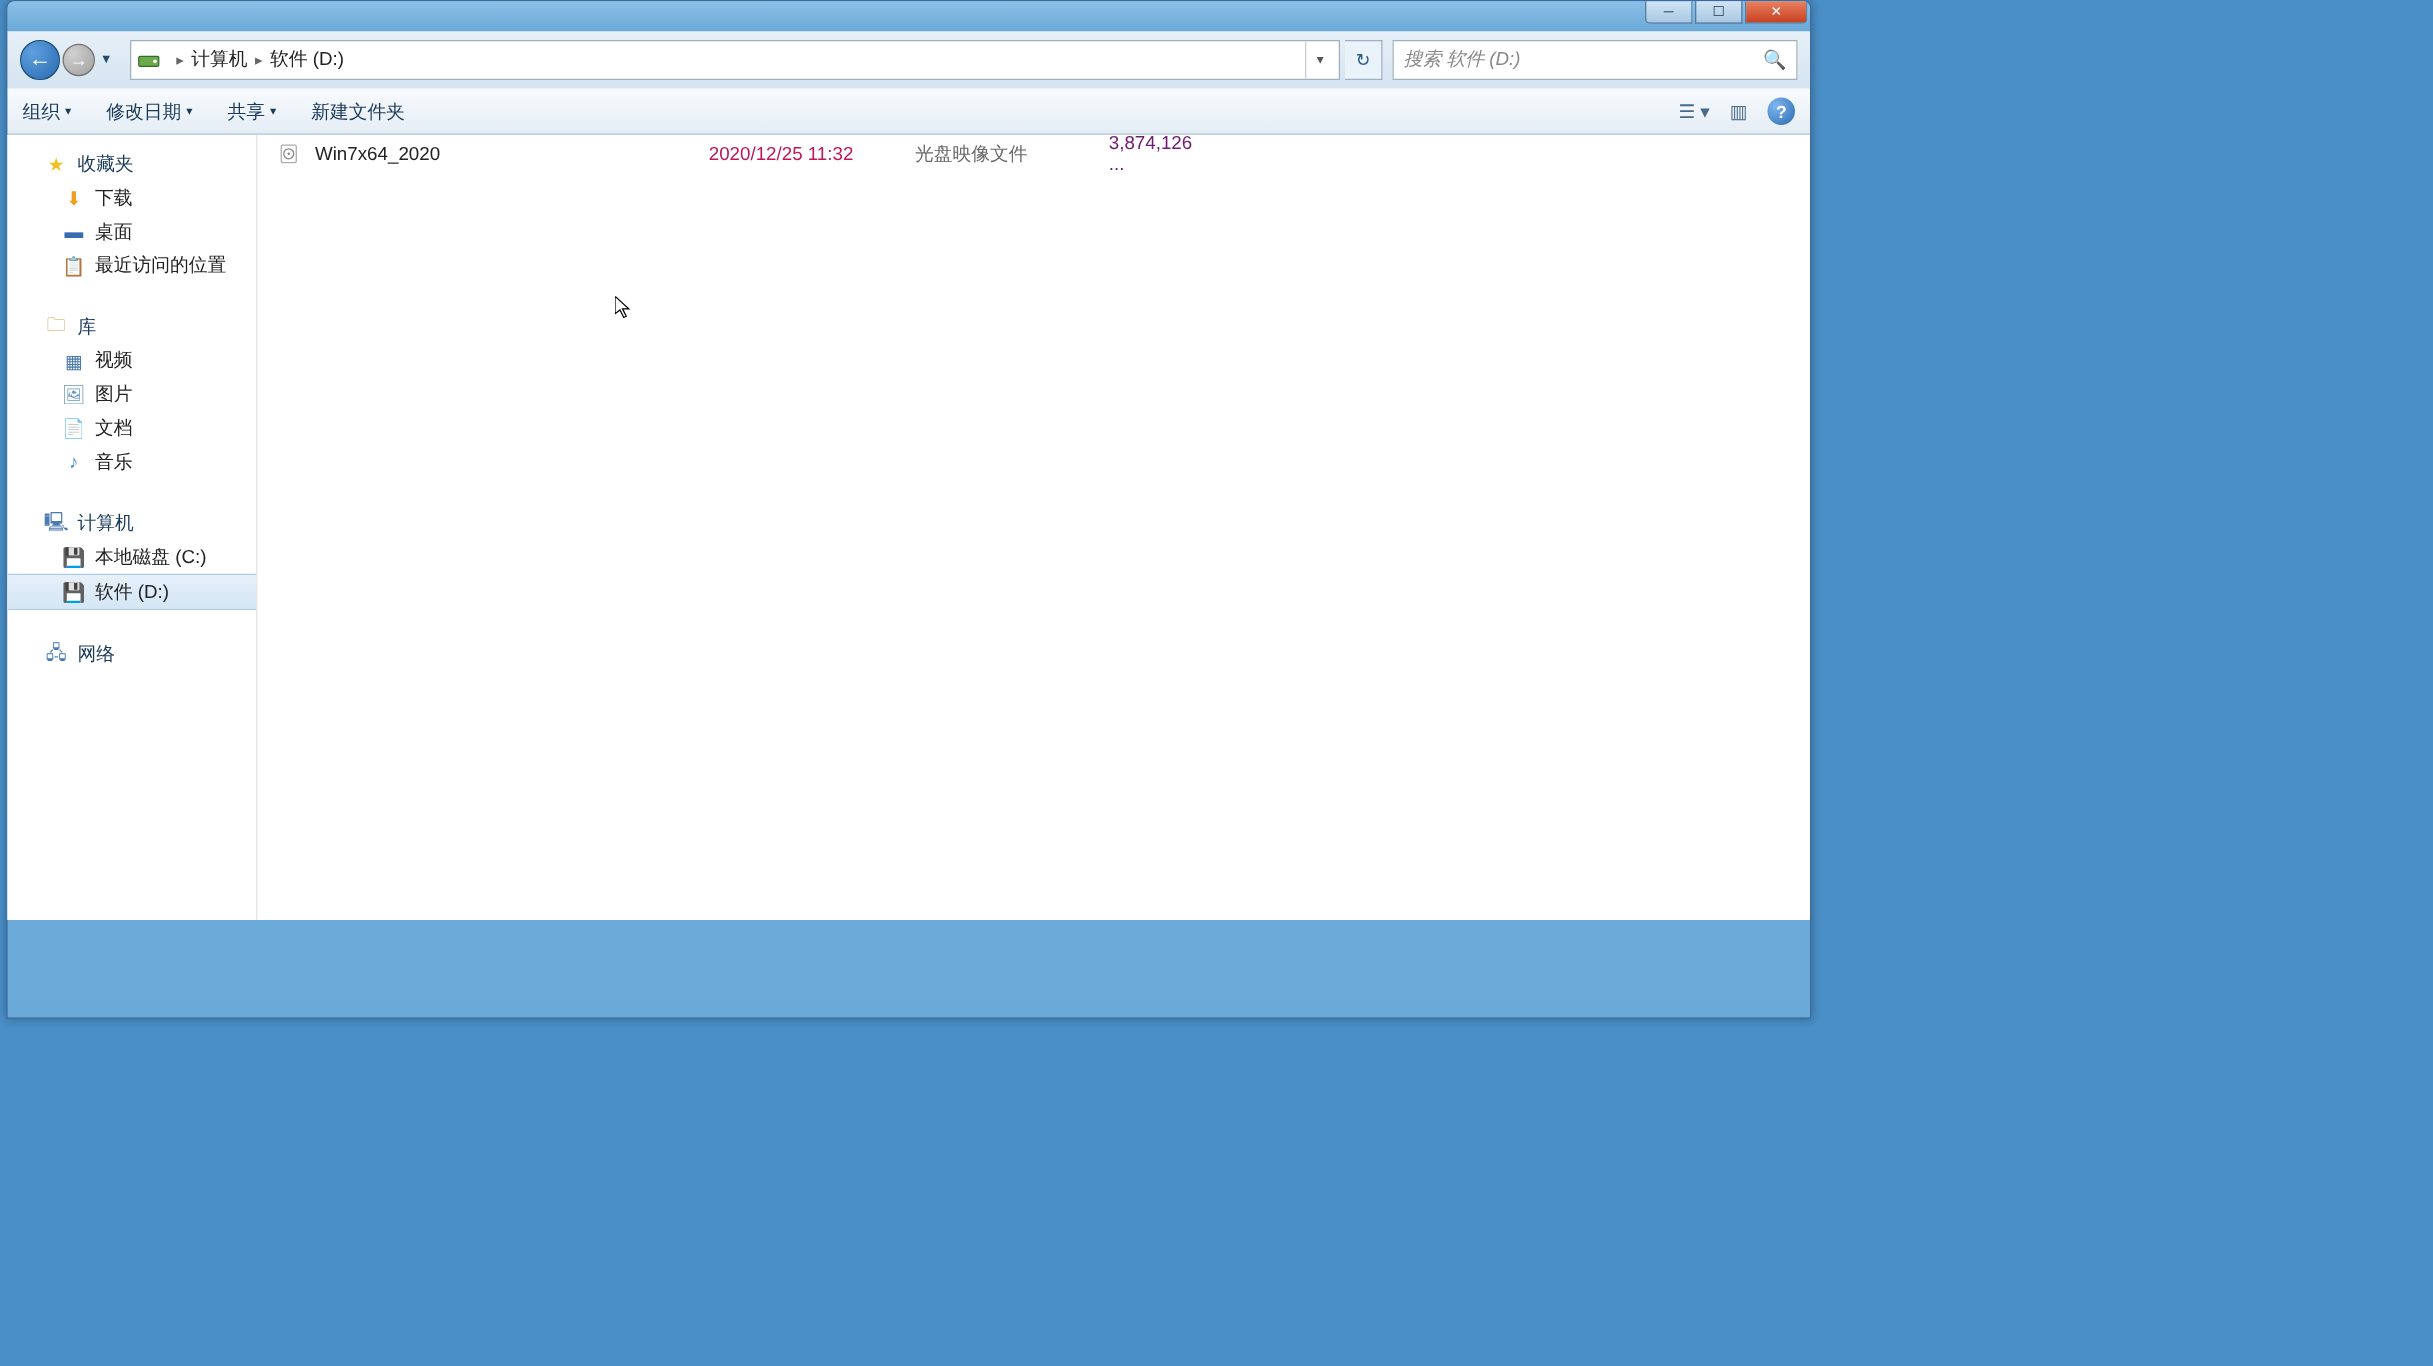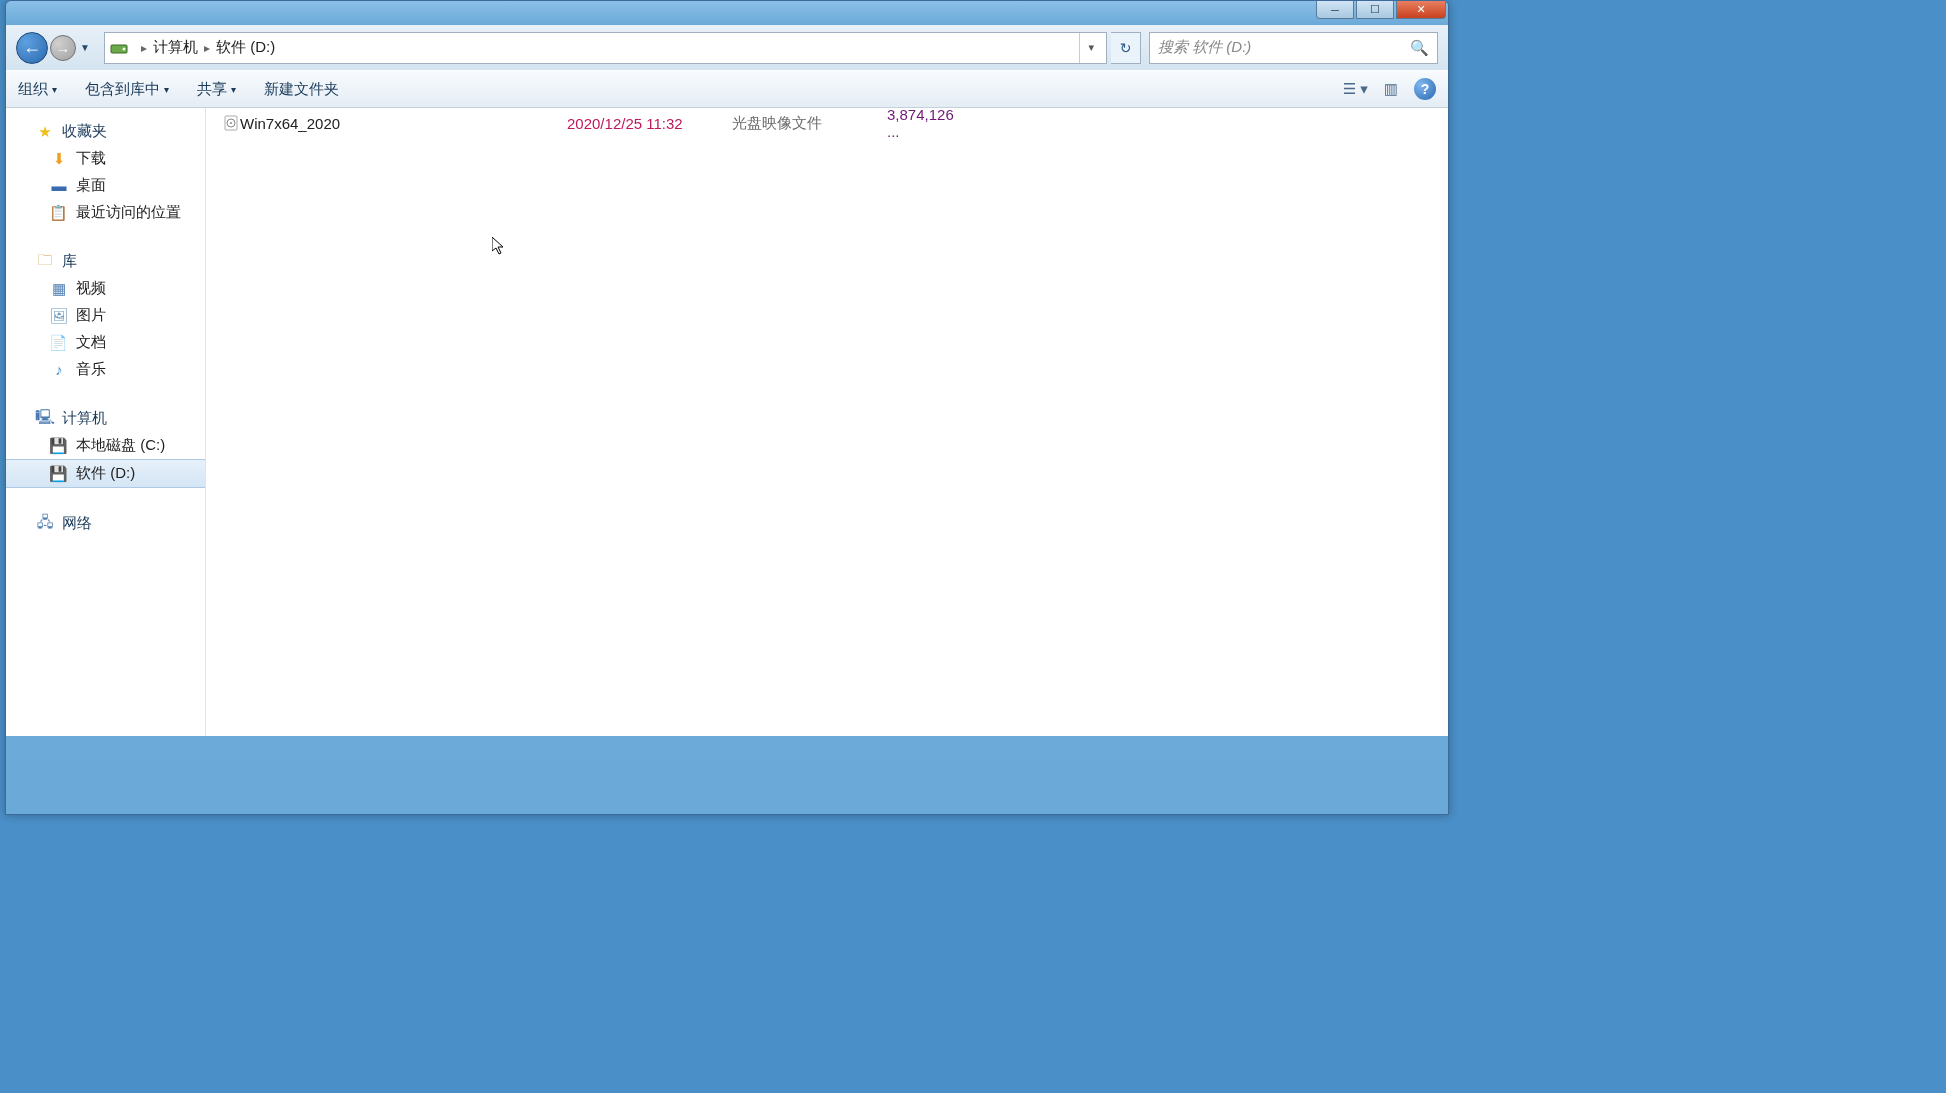--- a/index.html
+++ b/index.html
@@ -69,21 +69,21 @@
   padding: 0 4px;
   font-size: 15px;
   color: #222;
 }
 .addr-icon { width: 20px; height: 20px; margin-right: 6px; display: flex; align-items: center; justify-content: center; }
 .addr-sep { margin: 0 6px; color: #666; font-size: 12px; }
 .addr-drop { margin-left: auto; padding: 0 8px; color: #555; font-size: 11px; border-left: 1px solid #ccc; height: 100%; display: flex; align-items: center; }
 .refresh-btn { width: 30px; height: 32px; background: #eaf2fa; border: 1px solid #a0b0c0; border-left: none; display: flex; align-items: center; justify-content: center; color: #2a5a8a; font-size: 14px; }
 
 .search-box {
-  width: 289px; height: 32px;
+  width: 324px; height: 32px;
   background: #fff;
   border: 1px solid #a0b0c0;
   margin-left: 4px;
   display: flex; align-items: center;
   padding: 0 8px;
   font-size: 15px;
   color: #888;
   font-style: italic;
 }
 .search-box .mag { margin-left: auto; color: #2a5a8a; font-style: normal; }
@@ -153,21 +153,21 @@
 .col.size { width: 110px; }
 .sort-arrow { position: absolute; top: -2px; left: 50%; transform: translateX(-50%); font-size: 9px; color: #4a6a8a; }
 
 .file-row {
   display: flex;
   height: 30px;
   align-items: center;
   font-size: 15px;
   color: #222;
 }
-.cell { padding: 0 16px; display: flex; align-items: center; gap: 0; }
+.cell { padding: 0 16px; display: flex; align-items: center; gap: 12px; }
 .cell.name { width: 345px; }
 .cell.date { width: 165px; color: #be185d; }
 .cell.type { width: 155px; color: #6a6a6a; }
 .cell.size { width: 110px; color: #701a75; }
 
 .cursor-arrow {
   position: absolute;
   left: 486px; top: 236px;
   width: 16px; height: 20px;
   pointer-events: none;
@@ -226,21 +226,21 @@
       <span class="mag">🔍</span>
     </div>
   </div>
 
   <div class="toolbar">
     <div class="toolbar-item">
       <span>组织</span>
       <span class="caret">▾</span>
     </div>
     <div class="toolbar-item">
-      <span>包含到库中</span>
+      <span>修改日期</span>
       <span class="caret">▾</span>
     </div>
     <div class="toolbar-item">
       <span>共享</span>
       <span class="caret">▾</span>
     </div>
     <div class="toolbar-item">
       <span>新建文件夹</span>
     </div>
 

